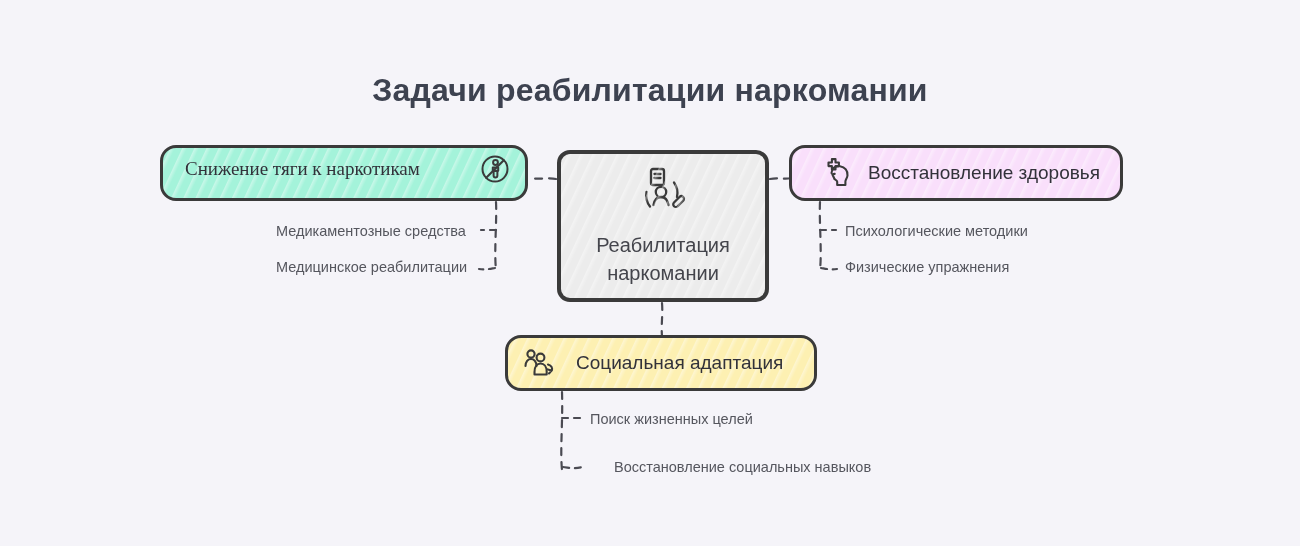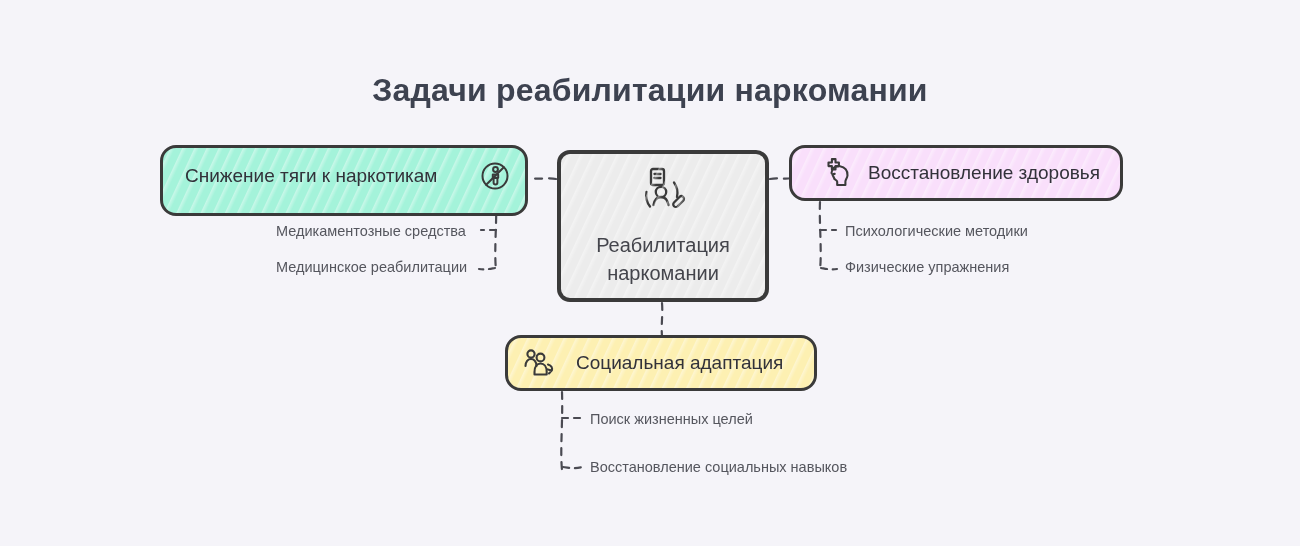--- a/index.html
+++ b/index.html
@@ -66,24 +66,25 @@
         rgba(255,255,255,0) 6px,
         rgba(255,255,255,.85) 7px,
         rgba(255,255,255,0) 11px);
   }
 
   
   #node-craving {
     left: 160px;
     top: 145px;
     width: 368px;
-    height: 71px;
+    height: 56px;
     background: #a4f3da;
     justify-content: space-between;
     padding: 0 14px 9px 22px;
+    font-family: Liberation Serif, serif;
   }
   
   #node-health {
     left: 789px;
     top: 145px;
     width: 334px;
     height: 56px;
     background: #f9dffb;
     justify-content: flex-start;
     padding: 0 18px 0 30px;
@@ -133,21 +134,21 @@
     color: #55565e;
     white-space: nowrap;
   }
   .leaf.right-align { text-align: right; }
 
   #leaf-l0 { left: 262px; top: 223px; }
   #leaf-l1 { left: 262px; top: 259px; }
   #leaf-r0 { left: 845px; top: 223px; }
   #leaf-r1 { left: 845px; top: 259px; }
   #leaf-b0 { left: 590px; top: 411px; }
-  #leaf-b1 { left: 590px; top: 459px; }
+  #leaf-b1 { left: 614px; top: 459px; }
 </style>
 </head>
 <body>
 
 <svg id="canvas" viewBox="0 0 1300 546" xmlns="http://www.w3.org/2000/svg">
   <g fill="none" stroke="#4a4a52" stroke-width="2.2" stroke-linecap="round">
 
     <path stroke-dasharray="7 7" d="M556,179 C548,177 540,180 531,178"></path>
 
     <path stroke-dasharray="7 7" d="M770,179 C779,177 783,180 792,178"></path>

